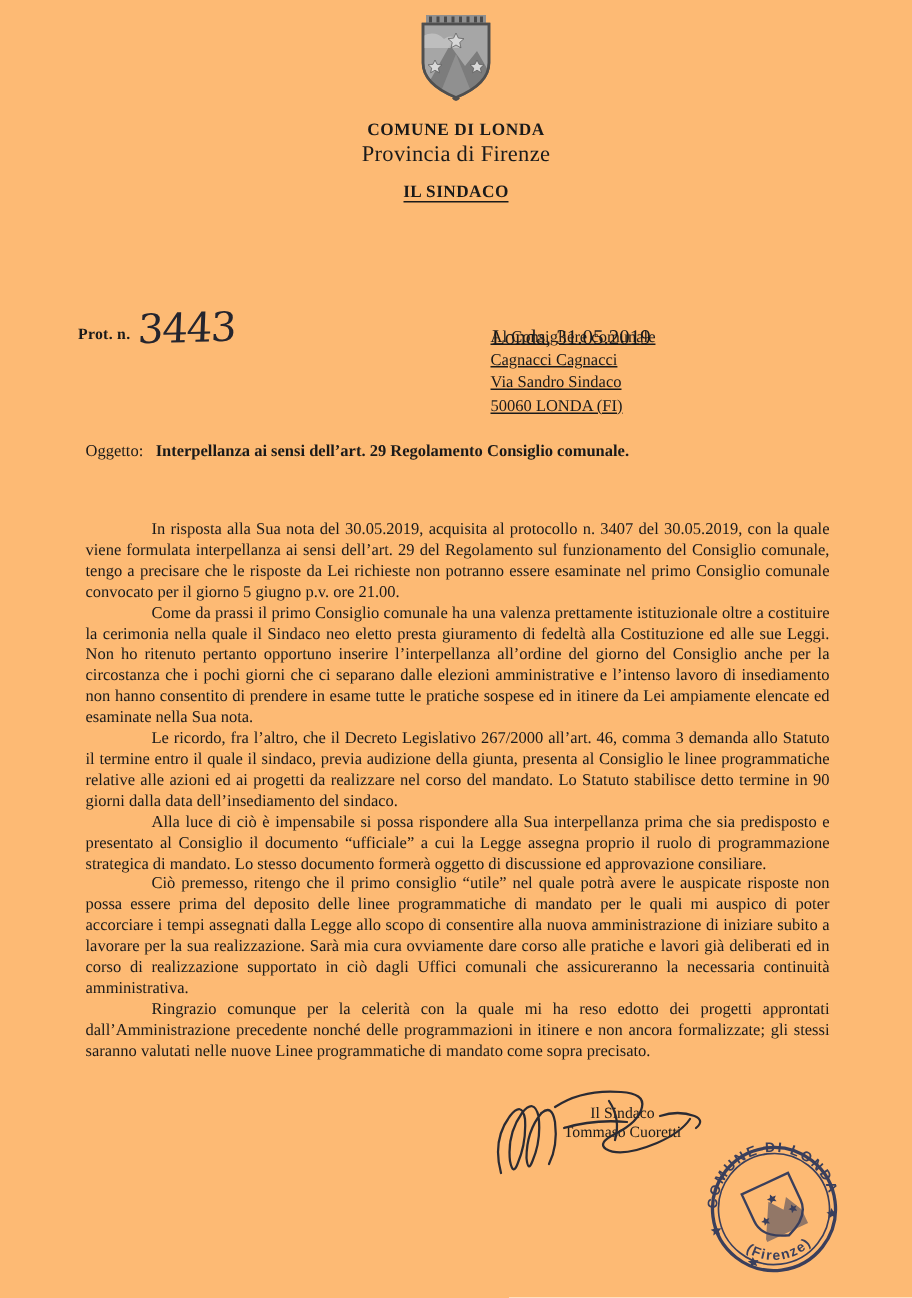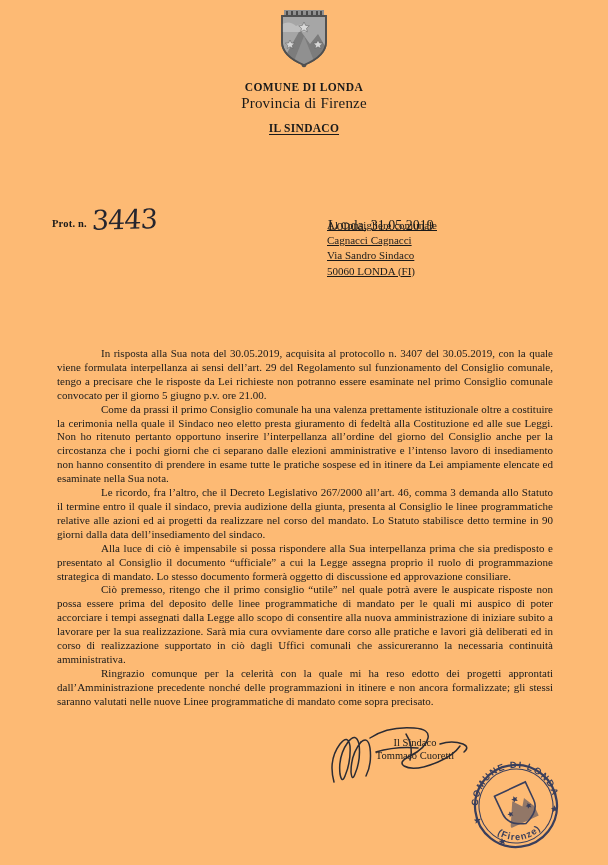--- a/index.html
+++ b/index.html
@@ -232,20 +232,25 @@
     <span class="place-date">Londa, 31.05.2019</span>
   </div>
 
   <div class="addressee">
     <div>Al Consigliere comunale</div>
     <div>Cagnacci Cagnacci</div>
     <div>Via Sandro Sindaco</div>
     <div>50060 LONDA (FI)</div>
   </div>
 
+  <div class="subject">
+    <span class="subject-label">Oggetto:</span>
+    <span>&nbsp;</span>
+    <span class="subject-text">Interpellanza ai sensi dell’art. 29 Regolamento Consiglio comunale.</span>
+  </div>
 
   <div class="body-text">
     <p>In risposta alla Sua nota del 30.05.2019, acquisita al protocollo n. 3407 del 30.05.2019, con la quale viene formulata interpellanza ai sensi dell’art. 29 del Regolamento sul funzionamento del Consiglio comunale, tengo a precisare che le risposte da Lei richieste non potranno essere esaminate nel primo Consiglio comunale convocato per il giorno 5 giugno p.v. ore 21.00.</p>
     <p>Come da prassi il primo Consiglio comunale ha una valenza prettamente istituzionale oltre a costituire la cerimonia nella quale il Sindaco neo eletto presta giuramento di fedeltà alla Costituzione ed alle sue Leggi. Non ho ritenuto pertanto opportuno inserire l’interpellanza all’ordine del giorno del Consiglio anche per la circostanza che i pochi giorni che ci separano dalle elezioni amministrative e l’intenso lavoro di insediamento non hanno consentito di prendere in esame tutte le pratiche sospese ed in itinere da Lei ampiamente elencate ed esaminate nella Sua nota.</p>
     <p>Le ricordo, fra l’altro, che il Decreto Legislativo 267/2000 all’art. 46, comma 3 demanda allo Statuto il termine entro il quale il sindaco, previa audizione della giunta, presenta al Consiglio le linee programmatiche relative alle azioni ed ai progetti da realizzare nel corso del mandato. Lo Statuto stabilisce detto termine in 90 giorni dalla data dell’insediamento del sindaco.</p>
     <p>Alla luce di ciò è impensabile si possa rispondere alla Sua interpellanza prima che sia predisposto e presentato al Consiglio il documento “ufficiale” a cui la Legge assegna proprio il ruolo di programmazione strategica di mandato. Lo stesso documento formerà oggetto di discussione ed approvazione consiliare.</p>
     <p>Ciò premesso, ritengo che il primo consiglio “utile” nel quale potrà avere le auspicate risposte non possa essere prima del deposito delle linee programmatiche di mandato per le quali mi auspico di poter accorciare i tempi assegnati dalla Legge allo scopo di consentire alla nuova amministrazione di iniziare subito a lavorare per la sua realizzazione. Sarà mia cura ovviamente dare corso alle pratiche e lavori già deliberati ed in corso di realizzazione supportato in ciò dagli Uffici comunali che assicureranno la necessaria continuità amministrativa.</p>
     <p>Ringrazio comunque per la celerità con la quale mi ha reso edotto dei progetti approntati dall’Amministrazione precedente nonché delle programmazioni in itinere e non ancora formalizzate; gli stessi saranno valutati nelle nuove Linee programmatiche di mandato come sopra precisato.</p>
   </div>
 

